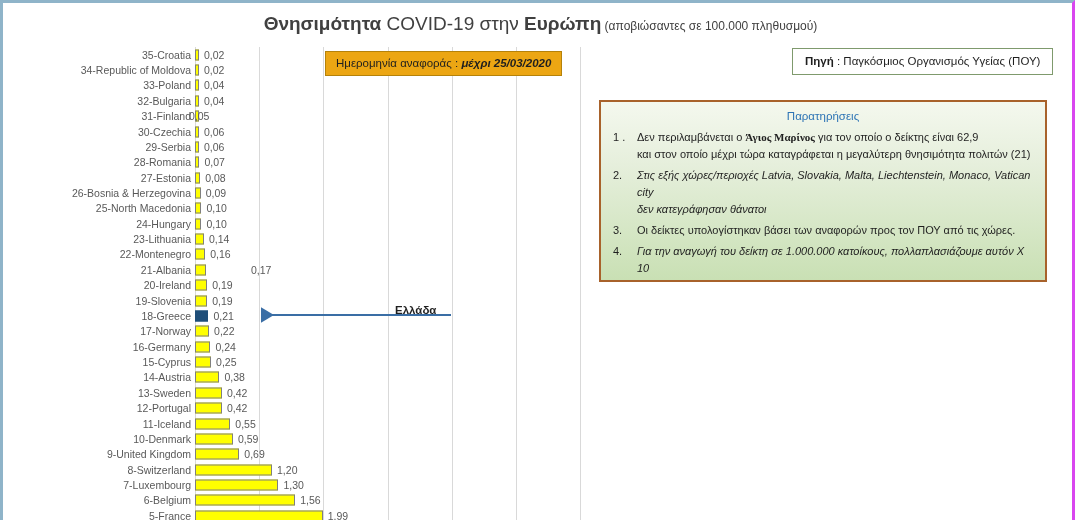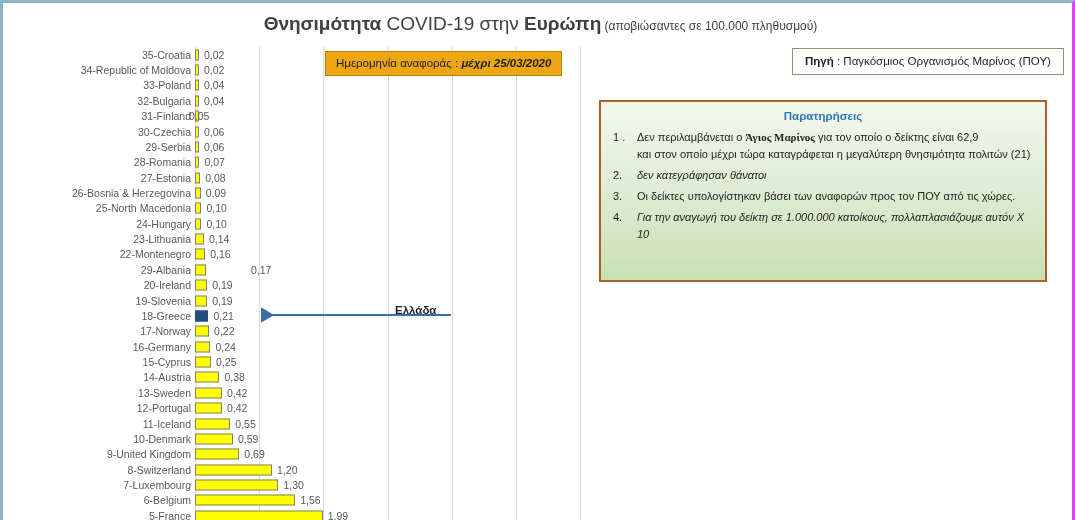--- a/index.html
+++ b/index.html
@@ -152,21 +152,21 @@
     width: 448px;
     height: 182px;
     border: 2px solid #a8622b;
     box-sizing: border-box;
     background: linear-gradient(to bottom, #f4f8ee 0%, #e6efdc 35%, #c9e0b4 100%);
     padding: 6px 10px 0 10px;
   }
   #notes-title {
     text-align: center;
     color: #2d74b5;
-    font-weight: bold;
+    font-weight: normal;
     font-size: 11.5px;
     margin-top: 2px;
     margin-bottom: 7px;
   }
   .note-item {
     position: relative;
     font-size: 11px;
     color: #1f1f1f;
     padding-left: 26px;
     margin-bottom: 4px;
@@ -285,21 +285,21 @@
         <div class="cat-label">23-Lithuania</div>
         <div class="bar" style="width: 8.988px;"></div>
         <div class="val-label" style="left: 205.988px;">0,14</div>
       </div>
       <div class="row" style="top: 199.81px;">
         <div class="cat-label">22-Montenegro</div>
         <div class="bar" style="width: 10.272px;"></div>
         <div class="val-label" style="left: 207.272px;">0,16</div>
       </div>
       <div class="row" style="top: 215.18px;">
-        <div class="cat-label">29-Albania</div>
+        <div class="cat-label">21-Albania</div>
         <div class="bar" style="width: 10.914px;"></div>
         <div class="val-label" style="left: 207.914px; padding-left: 40px;">0,17</div>
       </div>
       <div class="row" style="top: 230.55px;">
         <div class="cat-label">20-Ireland</div>
         <div class="bar" style="width: 12.198px;"></div>
         <div class="val-label" style="left: 209.198px;">0,19</div>
       </div>
       <div class="row" style="top: 245.92px;">
         <div class="cat-label">19-Slovenia</div>
@@ -387,33 +387,34 @@
     <line x1="198" y1="9" x2="8" y2="9" stroke="#3a6ea5" stroke-width="2.2" marker-end="url(#arrowhead)"></line>
   </svg>
   <div id="gr-label">Ελλάδα</div>
 
   <div id="date-badge">
     <span class="d-key">Ημερομηνία αναφοράς :</span>
     <span class="d-val">μέχρι 25/03/2020</span>
   </div>
 
   <div id="source-box">
-    <span class="s-key">Πηγή</span><span> :  </span><span>Παγκόσμιος Οργανισμός Μαρίνος (ΠΟΥ)</span>
+    <span class="s-key">Πηγή</span><span> :  </span><span>Παγκόσμιος Οργανισμός Υγείας (ΠΟΥ)</span>
   </div>
 
   <div id="notes-box">
     <div id="notes-title">Παρατηρήσεις</div>
     <div id="notes-list">
         <div class="note-item">
           <span class="note-num">1 .</span>
           <span class="note-line"><span>Δεν περιλαμβάνεται ο </span><span class="note-b">Άγιος Μαρίνος</span><span> για τον οποίο ο δείκτης είναι 62,9</span></span>
           <span class="note-line"><span>και στον οποίο μέχρι τώρα καταγράφεται η μεγαλύτερη θνησιμότητα πολιτών (21)</span></span>
         </div>
         <div class="note-item">
           <span class="note-num">2.</span>
+          <span class="note-line note-i"><span>Στις εξής χώρες/περιοχές Latvia, Slovakia, Malta, Liechtenstein, Monaco, Vatican city</span></span>
           <span class="note-line note-i"><span>δεν κατεγράφησαν θάνατοι</span></span>
         </div>
         <div class="note-item">
           <span class="note-num">3.</span>
           <span class="note-line"><span>Οι δείκτες υπολογίστηκαν βάσει των αναφορών προς τον ΠΟΥ από τις χώρες.</span></span>
         </div>
         <div class="note-item">
           <span class="note-num">4.</span>
           <span class="note-line note-i"><span>Για την αναγωγή του δείκτη σε 1.000.000 κατοίκους, πολλαπλασιάζουμε αυτόν Χ 10</span></span>
         </div>

